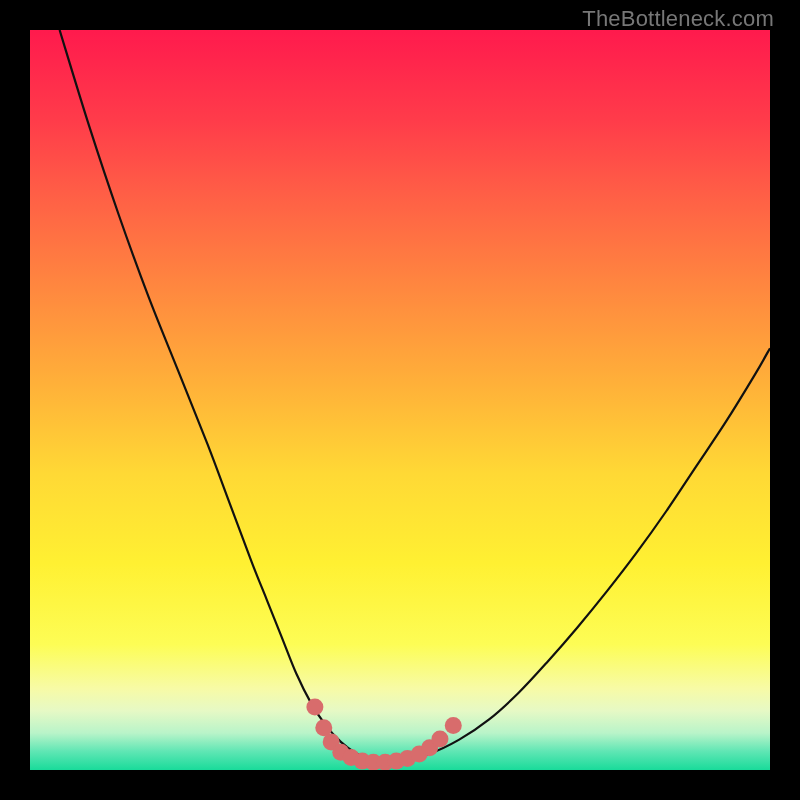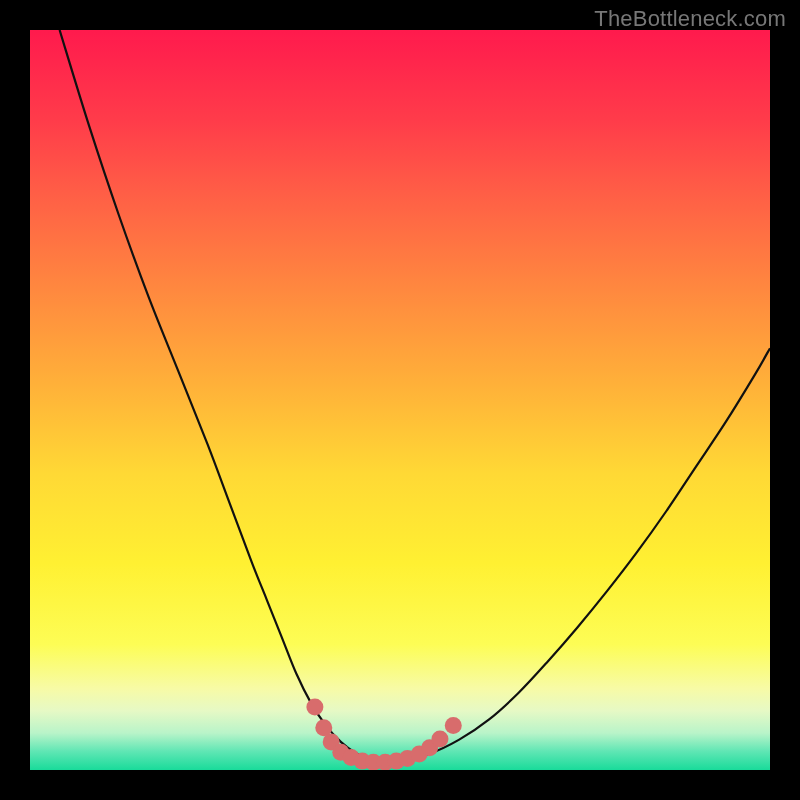--- a/index.html
+++ b/index.html
@@ -43,21 +43,21 @@
       #f7fba6 89%,
       #e6f9c5 92%,
       #b9f4c9 95%,
       #5fe6b4 97.5%,
       #19db9a 100%
     );
   }
   .watermark {
     position: absolute;
     top: 6px;
-    right: 14px;
+    right: 26px;
     color: #777;
     font-size: 22px;
     font-weight: 500;
     letter-spacing: 0.2px;
     user-select: none;
   }
   svg.curve {
     position: absolute;
     left: 0; top: 0;
     width: 100%;

